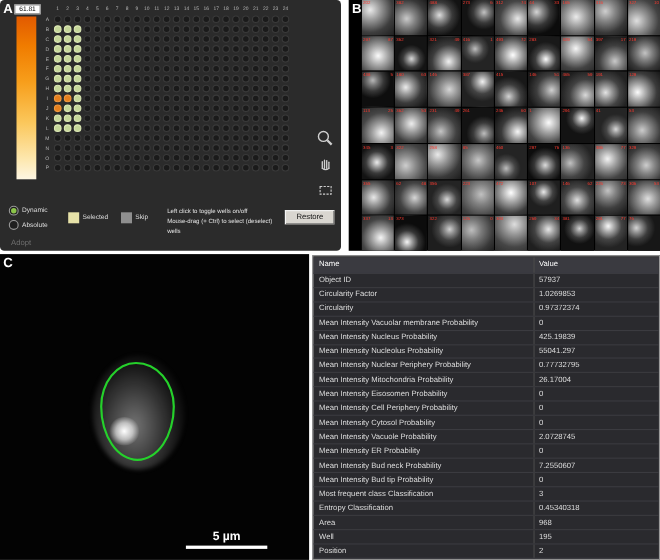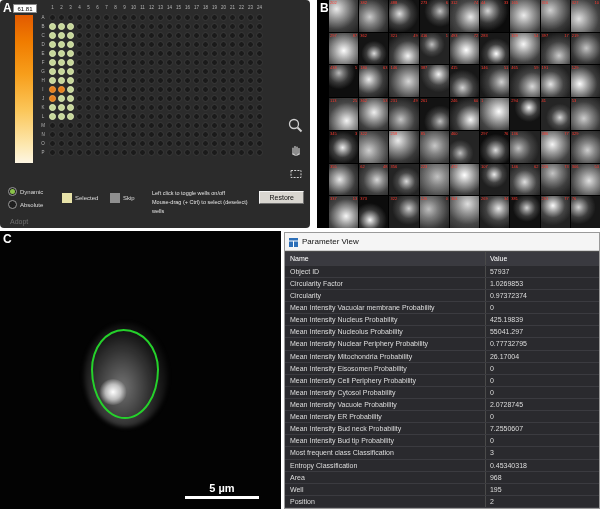--- a/index.html
+++ b/index.html
@@ -55,21 +55,21 @@
 
   
   .panel-c{position:absolute;left:0;top:231px;width:281px;height:278px;background:#030303;}
   .cell-glow{position:absolute;left:84px;top:92px;width:84px;height:104px;border-radius:50%;
     background:radial-gradient(ellipse at 45% 62%,rgba(210,210,210,.55),rgba(100,100,100,.28) 55%,rgba(0,0,0,0) 78%);
     filter:blur(2px);}
   .bright-spot{position:absolute;left:99px;top:148px;width:28px;height:26px;border-radius:50%;
     background:radial-gradient(circle,rgba(255,255,255,1),rgba(255,255,255,.6) 40%,rgba(255,255,255,0) 72%);}
   .cell-outline{position:absolute;left:91px;top:98px;width:64px;height:86px;
     border:2px solid #25d12b;border-radius:48% 52% 50% 50% / 45% 45% 55% 55%;}
-  .scalebar{position:absolute;right:22px;bottom:10px;width:74px;text-align:center;}
+  .scalebar{position:absolute;right:38px;bottom:10px;width:74px;text-align:center;}
   .scalebar .txt{color:#fff;font-size:11px;font-weight:bold;margin-bottom:2px;}
   .scalebar .bar{height:3px;background:#fff;}
 
   
   .param-win{position:absolute;left:284px;top:232px;width:316px;height:277px;background:#2a2a2e;
     border:1px solid #9a9a9a;box-sizing:border-box;display:flex;flex-direction:column;}
   .titlebar{height:17px;background:#f5f5f5;display:flex;align-items:center;gap:4px;
     padding:0 4px;flex:none;border-bottom:1px solid #cfcfcf;}
   .titlebar .title{font-size:8px;color:#111;}
   .params-caption{font-size:8px;color:#e8e8e8;padding:5px 6px 4px;flex:none;}
@@ -804,30 +804,20 @@
     <div class="cell-glow"></div>
     <div class="bright-spot"></div>
     <div class="cell-outline"></div>
     <div class="scalebar">
       <div class="txt">5 µm</div>
       <div class="bar"></div>
     </div>
   </section>
 
   <section class="param-win">
-    <div class="titlebar">
-      <span>
-        <svg width="9" height="9" viewBox="0 0 9 9">
-            <rect x="0" y="0" width="9" height="9" fill="#2d6fb8"></rect>
-            <line x1="0" y1="3" x2="9" y2="3" stroke="#fff" stroke-width="1"></line>
-            <line x1="4.5" y1="3" x2="4.5" y2="9" stroke="#fff" stroke-width="1"></line>
-          </svg>
-      </span>
-      <span class="title">Parameter View</span>
-    </div>
     <div class="ptable">
       <div class="trow hdr">
         <span class="tname">Name</span>
         <span class="tval">Value</span>
       </div>
       <div id="paramRows" style="display:flex;flex-direction:column;flex:19;min-height:0;">
           <div class="trow">
             <span class="tname">Object ID</span>
             <span class="tval">57937</span>
           </div>

